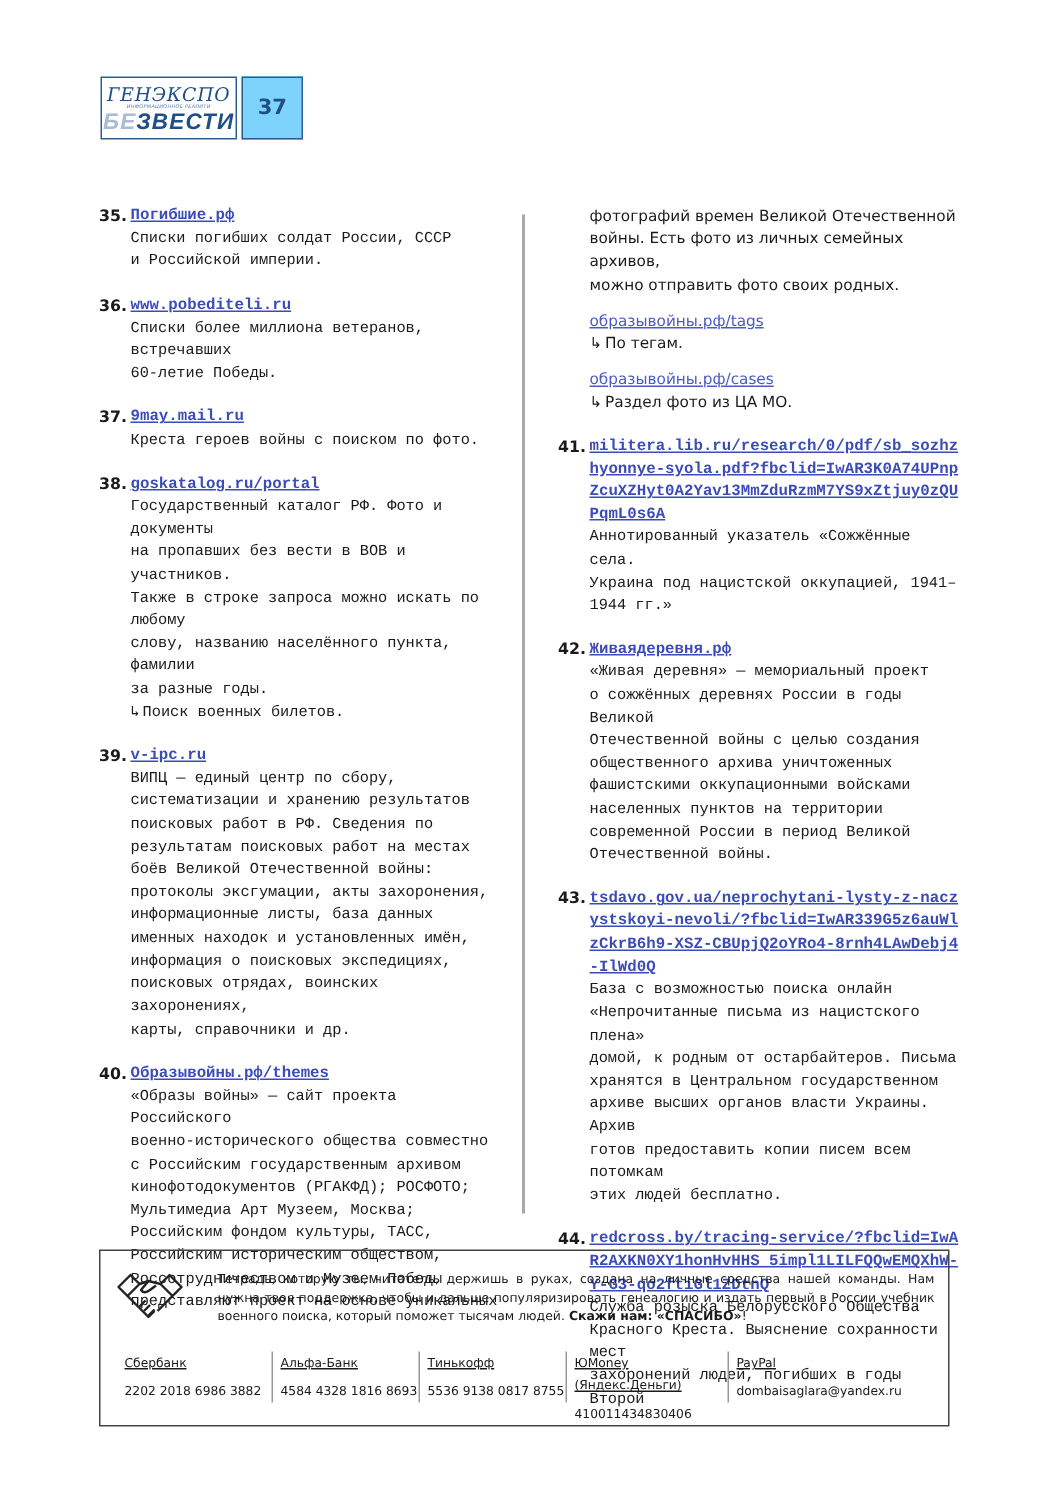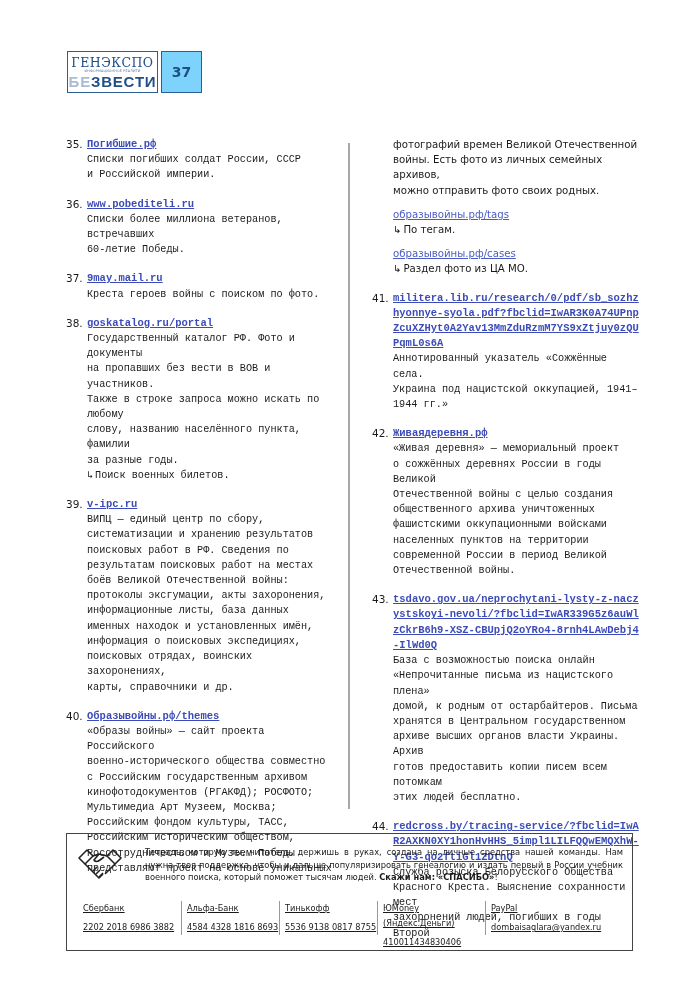--- a/index.html
+++ b/index.html
@@ -1,50 +1,50 @@
 <!DOCTYPE html>
 <html><head>
 <meta charset="utf-8">
 <style>
   * { box-sizing: border-box; margin: 0; padding: 0; }
   html, body { width: 700px; height: 990px; background: #ffffff; overflow: hidden; }
   body { font-family: "DejaVu Sans", sans-serif; color: #1a1a1a; position: relative; }
 
   
   .header { position: absolute; left: 67px; top: 51px; width: 567px; height: 42px; display: flex; }
-  .logo { width: 91px; height: 42px; border: 1px solid #2a5e95; background: #fff; display: flex; flex-direction: column; align-items: center; justify-content: center; padding: 2px 3px; }
+  .logo { width: 91px; height: 42px; border: 1px solid #2a5e95; background: #fff; display: flex; flex-direction: column; align-items: center; justify-content: center; padding: 2px 3px; font-style: italic; }
   .logo-top { font-family: "DejaVu Serif", serif; font-size: 12.5px; color: #1e4f86; letter-spacing: 0.5px; line-height: 13px; }
   .logo-mid { font-size: 3.3px; color: #5479a3; letter-spacing: 0.2px; line-height: 5px; white-space: nowrap; }
   .logo-bot { font-family: "Liberation Sans", sans-serif; font-weight: bold; font-size: 15px; line-height: 15px; letter-spacing: 0.8px; color: #1e4f86; }
   .logo-bot .pale { color: #a9bcd3; }
   .banner { flex: 1; height: 42px; margin-left: 3px; background: radial-gradient(ellipse at 40% 30%, #2d72b8 0%, #1f5e9e 45%, #164b82 100%); border-left: 2px solid #5c8fc4; border-right: 3px solid #5c8fc4; display: flex; flex-direction: column; align-items: center; justify-content: center; color: #fff; font-family: "Liberation Sans", sans-serif; font-size: 10.5px; line-height: 15px; letter-spacing: 0.2px; }
   .pagenum { width: 41px; height: 42px; margin-left: 3px; border: 1px solid #2a5e95; background: #7dd3fc; color: #1e4f86; font-weight: bold; font-size: 14px; display: flex; align-items: center; justify-content: center; }
 
   
   .col { position: absolute; top: 137px; font-size: 10.2px; line-height: 15.2px; }
   .col-left { left: 66px; width: 270px; }
   .col-right { left: 372px; width: 268px; top: 137px; }
   .divider { position: absolute; left: 348px; top: 143px; width: 2px; height: 666px; background: #a8a8a8; }
 
   .entry { display: flex; margin-bottom: 14px; }
-  .num { width: 21px; flex-shrink: 0; font-weight: normal; font-size: 10.5px; }
+  .num { width: 21px; flex-shrink: 0; font-weight: bold; font-size: 10.5px; }
   .body { flex: 1; font-family: Liberation Mono, monospace; }
   .link-title { color: #3b4cb8; font-weight: bold; text-decoration: underline; display: block; font-size: 10.5px; word-break: break-all; }
   .desc { display: block; white-space: pre-line; }
   .sublink { color: #4a5bc4; text-decoration: underline; display: block; margin-top: 9px; word-break: break-all; }
   .subnote { display: block; }
   .arrow { font-size: 10px; margin-right: 2px; }
   .continued { padding-left: 21px; margin-bottom: 14px; }
 
   
   .footer { position: absolute; left: 66px; top: 833px; width: 567px; height: 118px; border: 1px solid #444; }
   .shake-icon { position: absolute; left: 10px; top: 10px; width: 46px; height: 40px; }
   .footer-text { position: absolute; left: 78px; top: 12px; width: 478px; font-size: 8.3px; line-height: 12.6px; text-align: justify; }
   .footer-text b { font-weight: bold; }
-  .banks { position: absolute; left: 16px; top: 67px; display: flex; text-decoration: underline; }
+  .banks { position: absolute; left: 16px; top: 67px; display: flex; }
   .bank { padding: 0 5px; border-left: 1.5px solid #999; font-size: 8.2px; line-height: 15px; height: 34px; }
   .bank:first-child { border-left: none; padding-left: 0; }
   .bank-name { text-decoration: underline; display: block; }
   .bank-num { display: block; margin-top: 4px; white-space: nowrap; }
 </style>
 </head>
 <body>
 
 <div class="header">
   <div class="logo">

